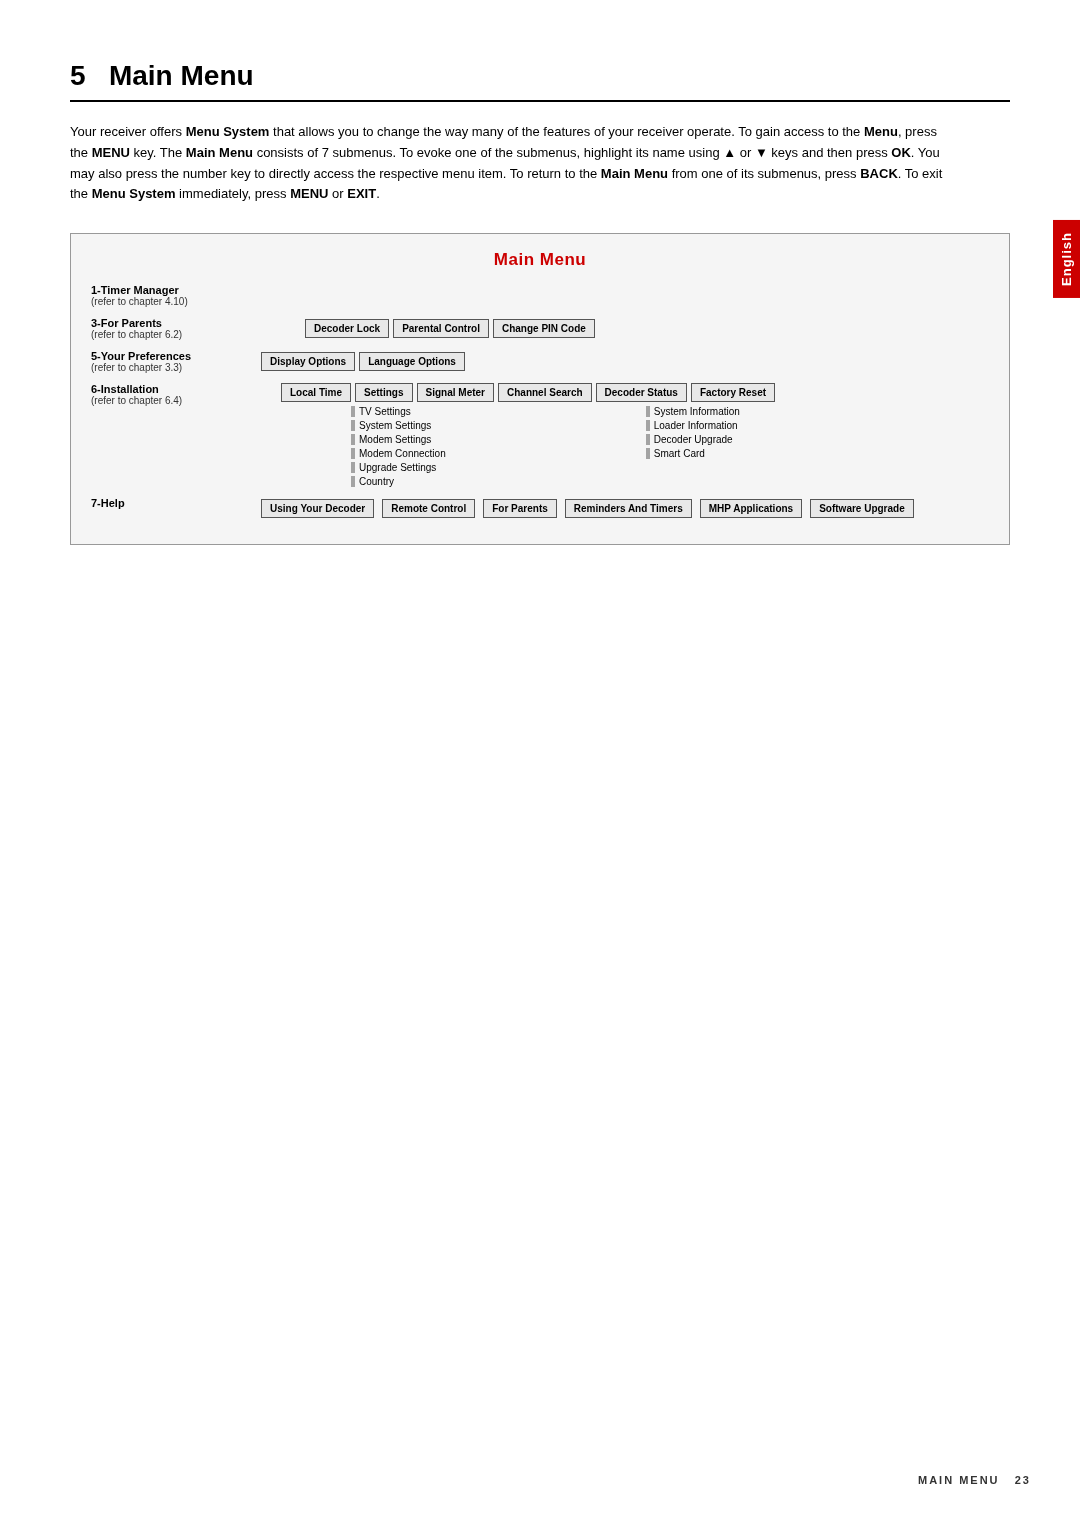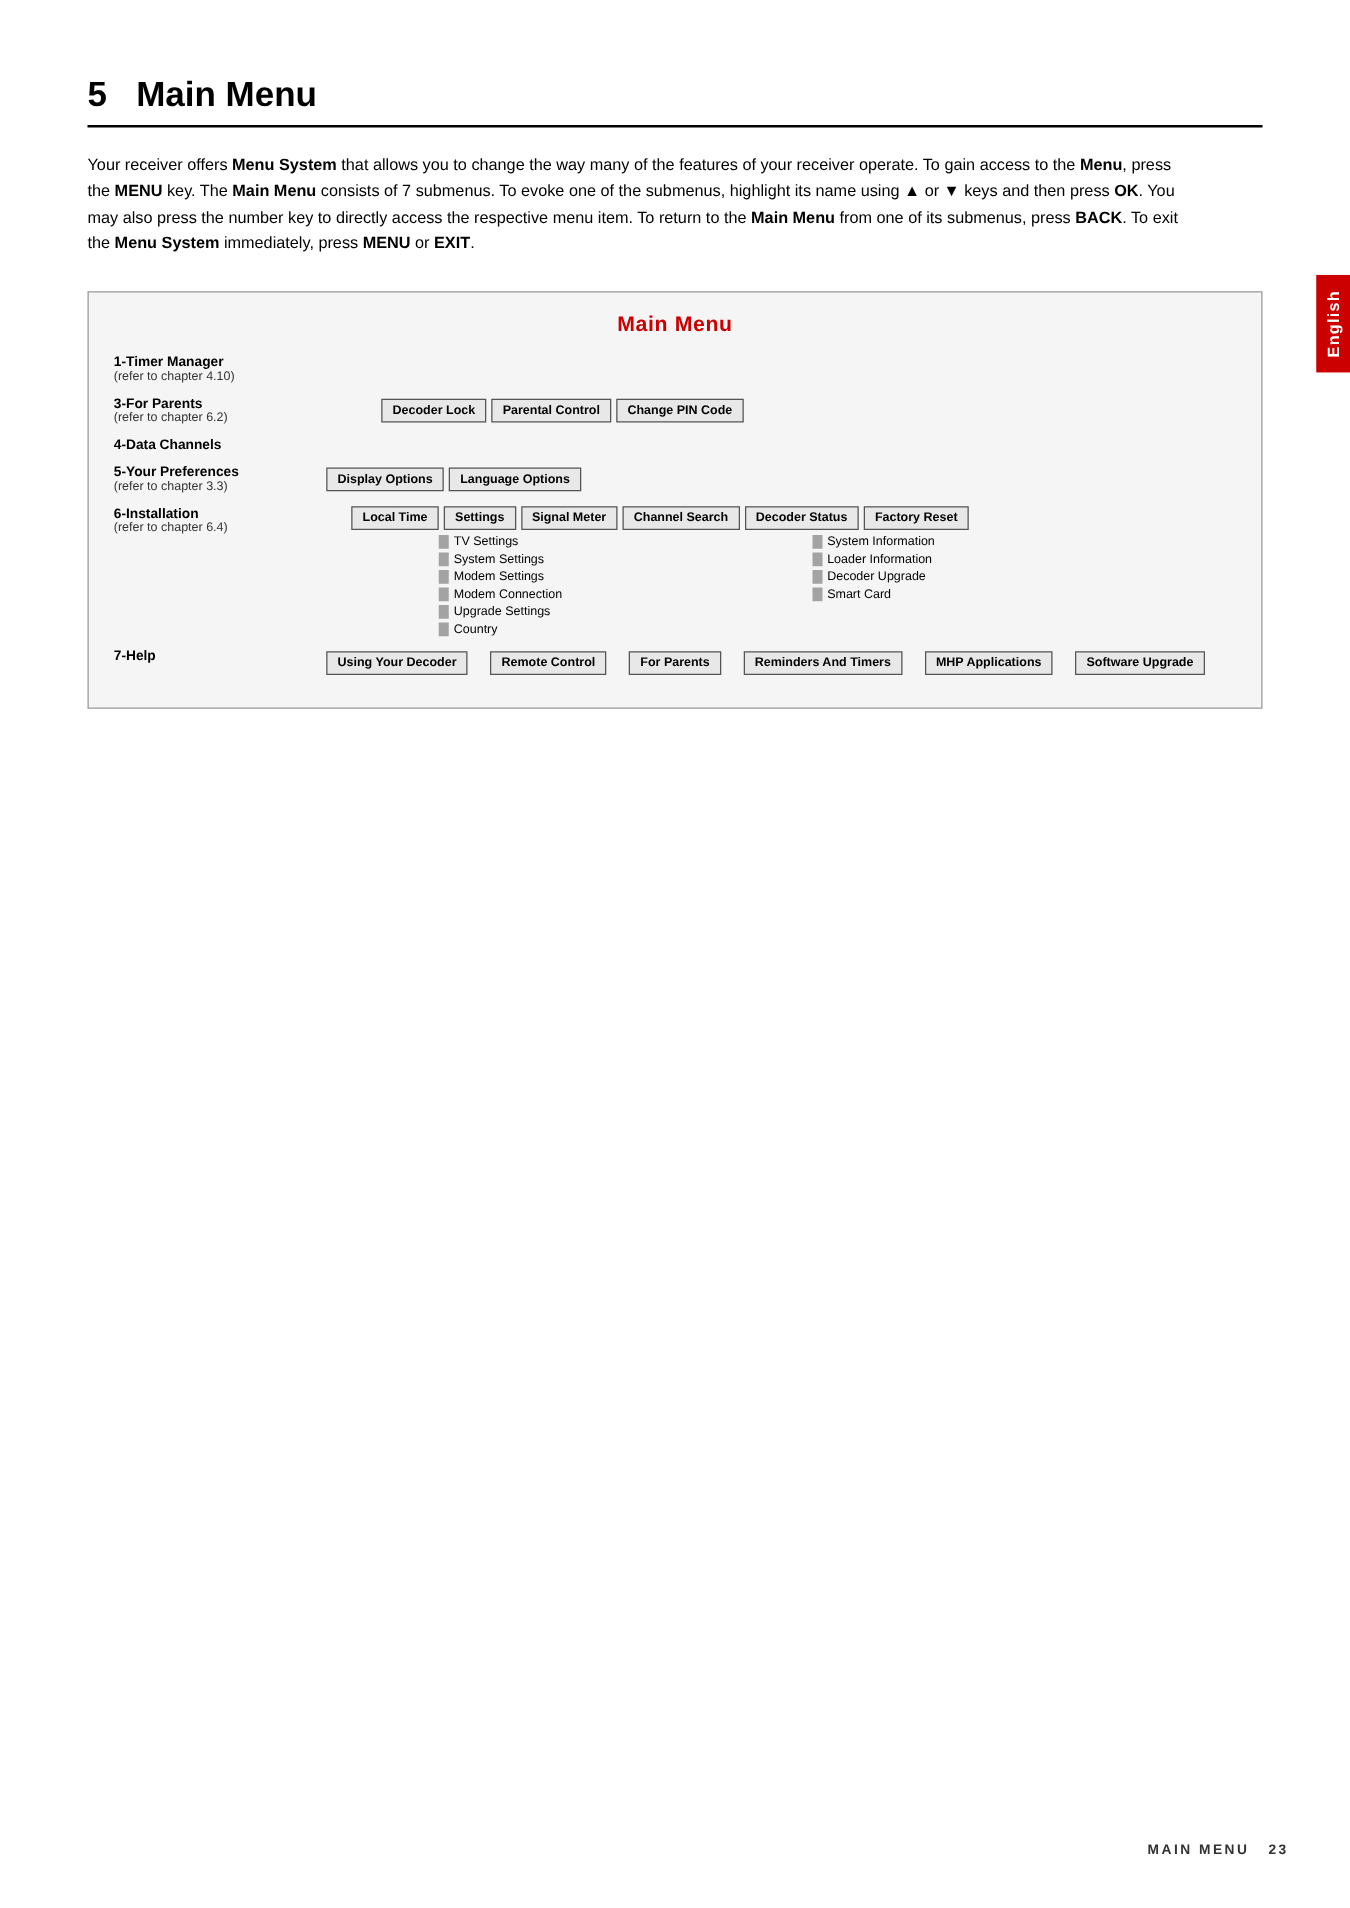--- a/index.html
+++ b/index.html
@@ -97,21 +97,21 @@
       background: #e8e8e8;
       padding: 3px 8px;
       font-size: 10px;
       font-weight: bold;
       white-space: nowrap;
     }
 
     .menu-sub-item {
       font-size: 10px;
       padding-left: 4px;
-      border-left: 8px solid #a3a3a3;
+      border-left: 4px solid #a3a3a3;
     }
 
     .installation-col {
       display: flex;
       flex-direction: column;
       gap: 3px;
     }
 
     
     .page-footer {
@@ -171,25 +171,20 @@
         <div class="menu-label-name">3-For Parents</div>
         <div class="menu-label-ref">(refer to chapter 6.2)</div>
       </div>
       <div style="display:flex; align-items:center; gap:4px; padding-top:2px;padding-left:44px;">
         <div class="menu-item-box">Decoder Lock</div>
         <div class="menu-item-box">Parental Control</div>
         <div class="menu-item-box">Change PIN Code</div>
       </div>
     </div>
 
-    <div class="menu-row">
-      <div class="menu-label">
-        <div class="menu-label-name">4-Data Channels</div>
-      </div>
-    </div>
 
     <div class="menu-row">
       <div class="menu-label">
         <div class="menu-label-name">5-Your Preferences</div>
         <div class="menu-label-ref">(refer to chapter 3.3)</div>
       </div>
       <div style="display:flex; align-items:center; gap:4px; padding-top:2px;">
         <div class="menu-item-box">Display Options</div>
         <div class="menu-item-box">Language Options</div>
       </div>
@@ -231,21 +226,21 @@
             </div>
           </div>
         </div>
       </div>
     </div>
 
     <div class="menu-row">
       <div class="menu-label">
         <div class="menu-label-name">7-Help</div>
       </div>
-      <div style="display:flex; align-items:center; gap:18px; padding-top:2px;">
+      <div style="display:flex; align-items:center; gap:8px; padding-top:2px;">
         <div class="menu-item-box">Using Your Decoder</div>
         <div class="menu-item-box">Remote Control</div>
         <div class="menu-item-box">For Parents</div>
         <div class="menu-item-box">Reminders And Timers</div>
         <div class="menu-item-box">MHP Applications</div>
         <div class="menu-item-box">Software Upgrade</div>
       </div>
     </div>
 
   </div>

